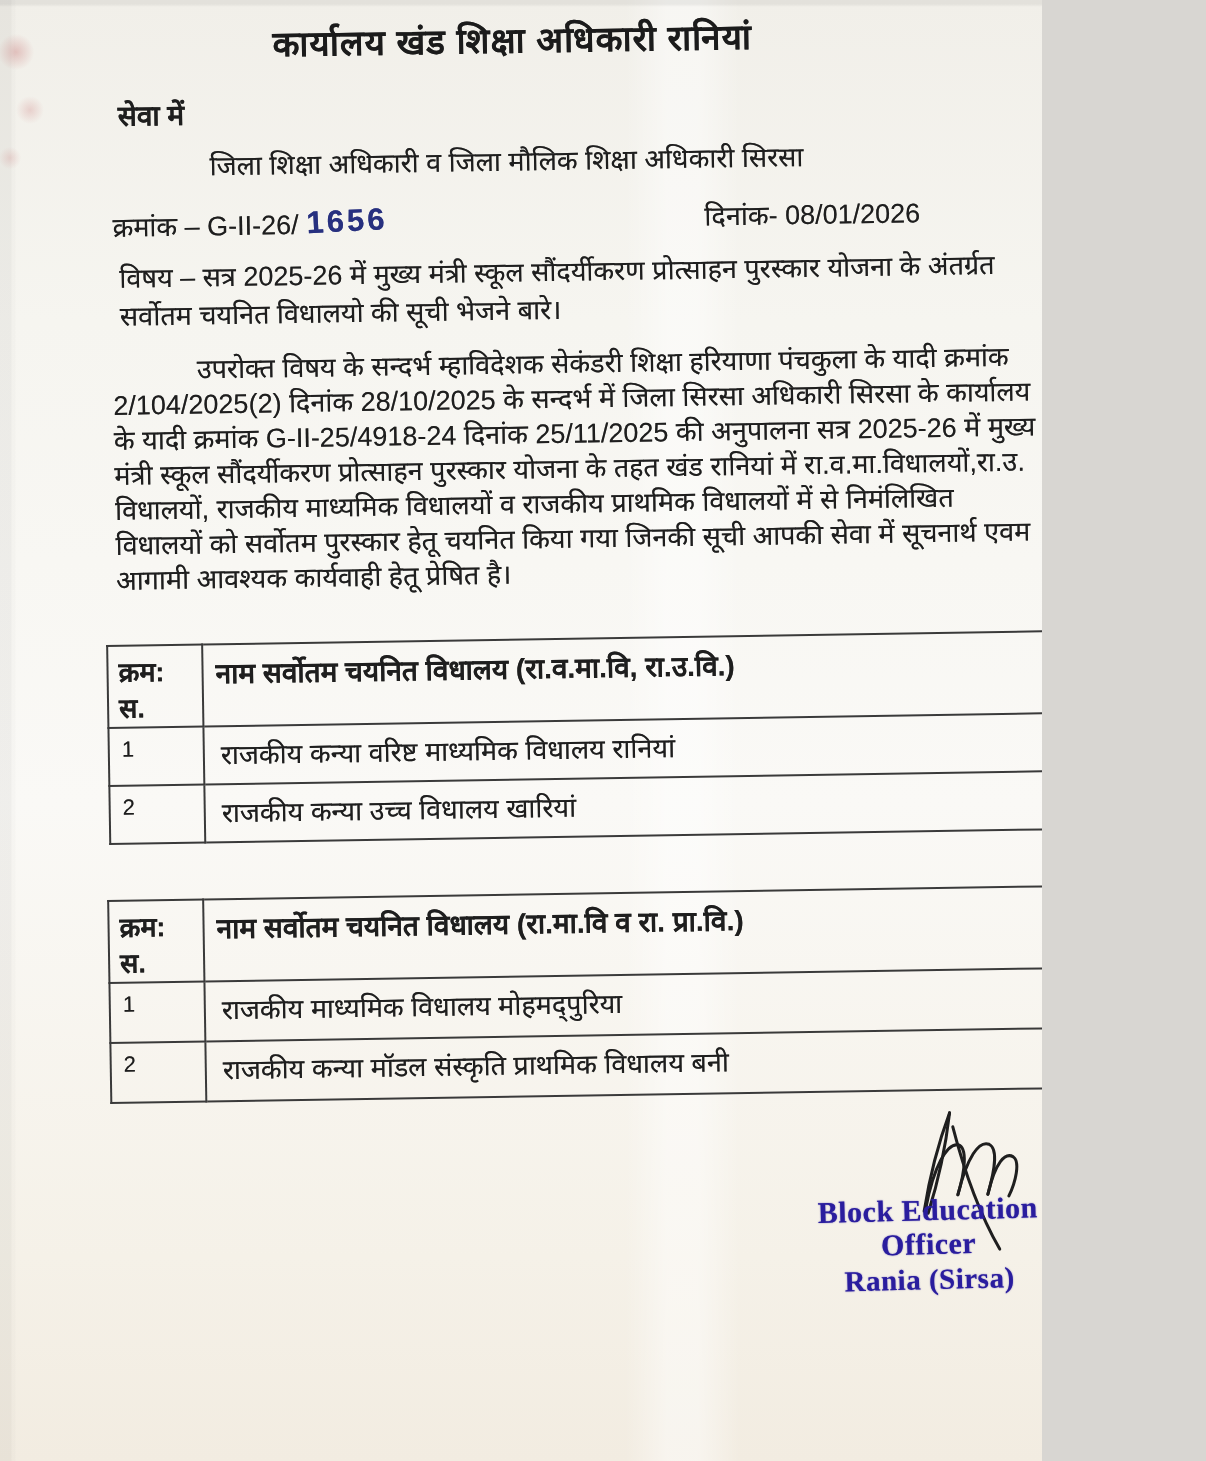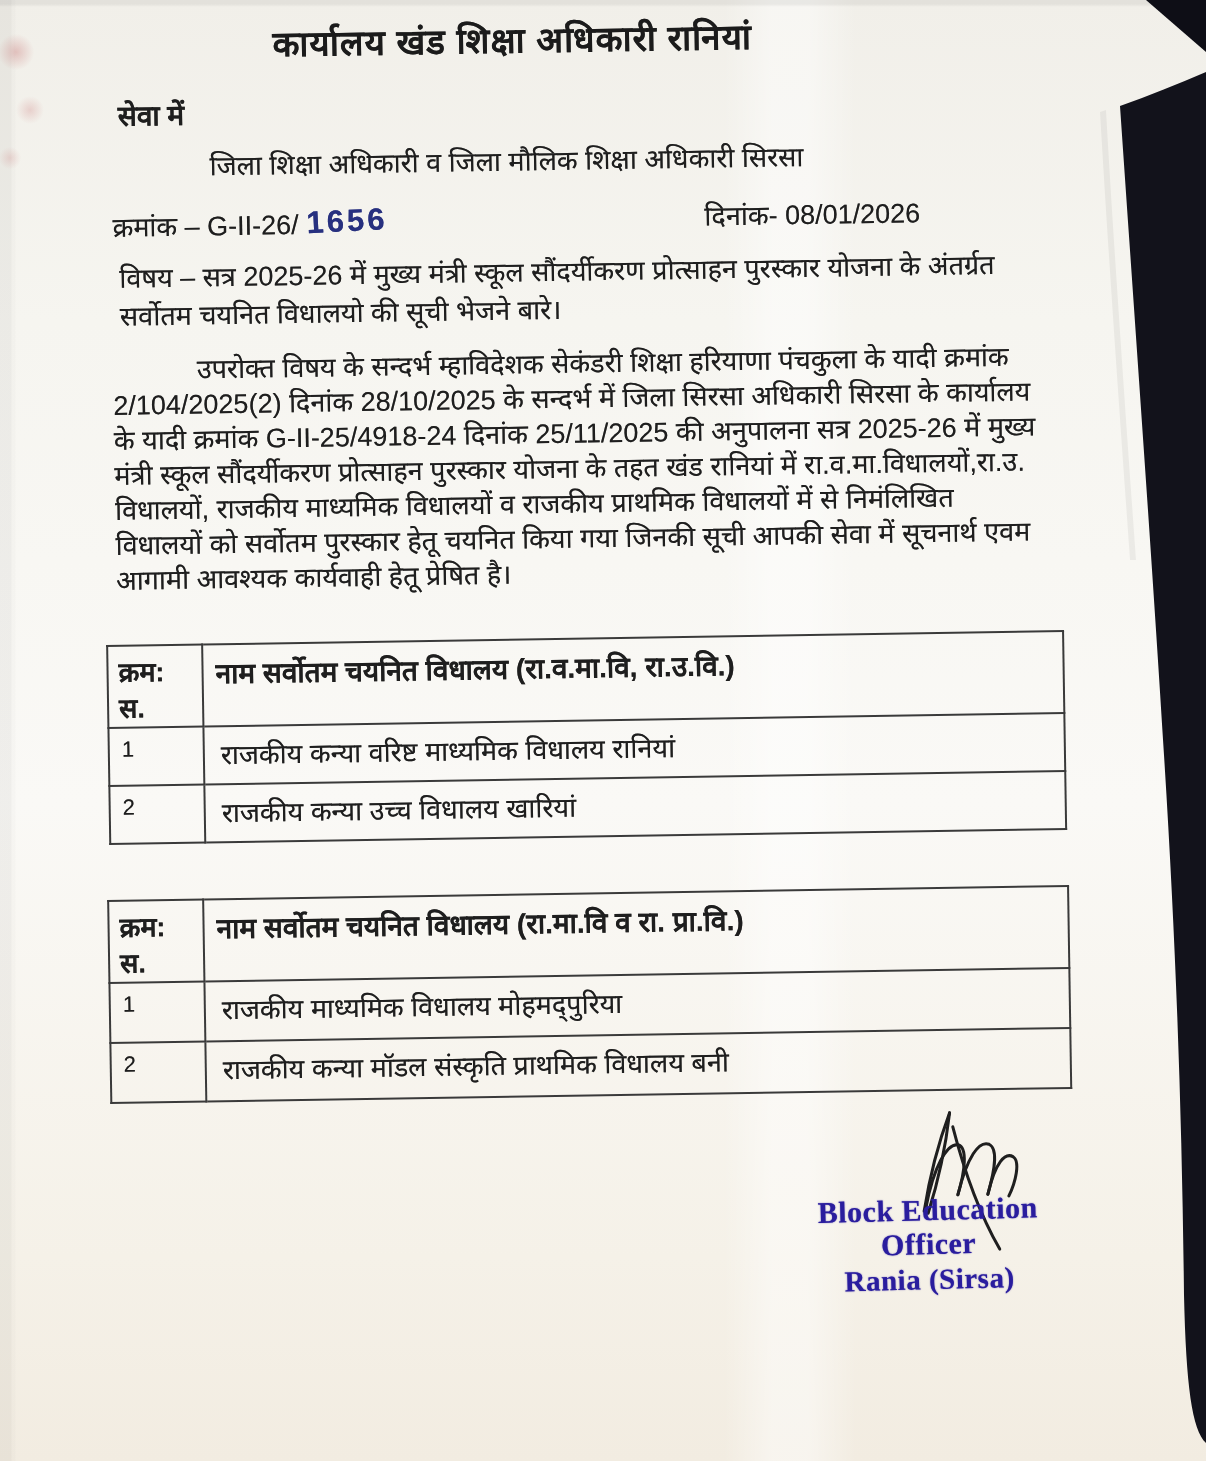--- a/index.html
+++ b/index.html
@@ -1,18 +1,18 @@
 <!DOCTYPE html>
 <html lang="hi"><head>
 <meta charset="utf-8">
 <style>
   html,body{margin:0;padding:0;background:#d8d6d2;}
   .scan{
     position:relative;
-    width:1206px;height:1461px;
+    width:1042px;height:1461px;
     overflow:hidden;
     background:
       radial-gradient(circle 26px at 16px 52px,  rgba(198,116,116,.38), rgba(198,116,116,0) 70%),
       radial-gradient(circle 20px at 30px 110px, rgba(205,130,130,.30), rgba(205,130,130,0) 70%),
       radial-gradient(circle 16px at 10px 158px, rgba(205,130,130,.25), rgba(205,130,130,0) 70%),
       linear-gradient(90deg, rgba(0,0,0,.045) 0 11px, rgba(0,0,0,.015) 12px 15px, rgba(0,0,0,0) 16px),
       linear-gradient(180deg, rgba(0,0,0,.06) 0 4px, rgba(0,0,0,0) 7px),
       linear-gradient(90deg, rgba(0,0,0,0) 60%, rgba(255,255,255,.45) 64% 67%, rgba(0,0,0,0) 71%),
       linear-gradient(180deg, #f1efe9 0%, #f6f5f0 22%, #faf9f6 55%, #f5f1e8 86%, #f2ece1 100%);
     font-family:"Liberation Sans","DejaVu Sans",sans-serif;

